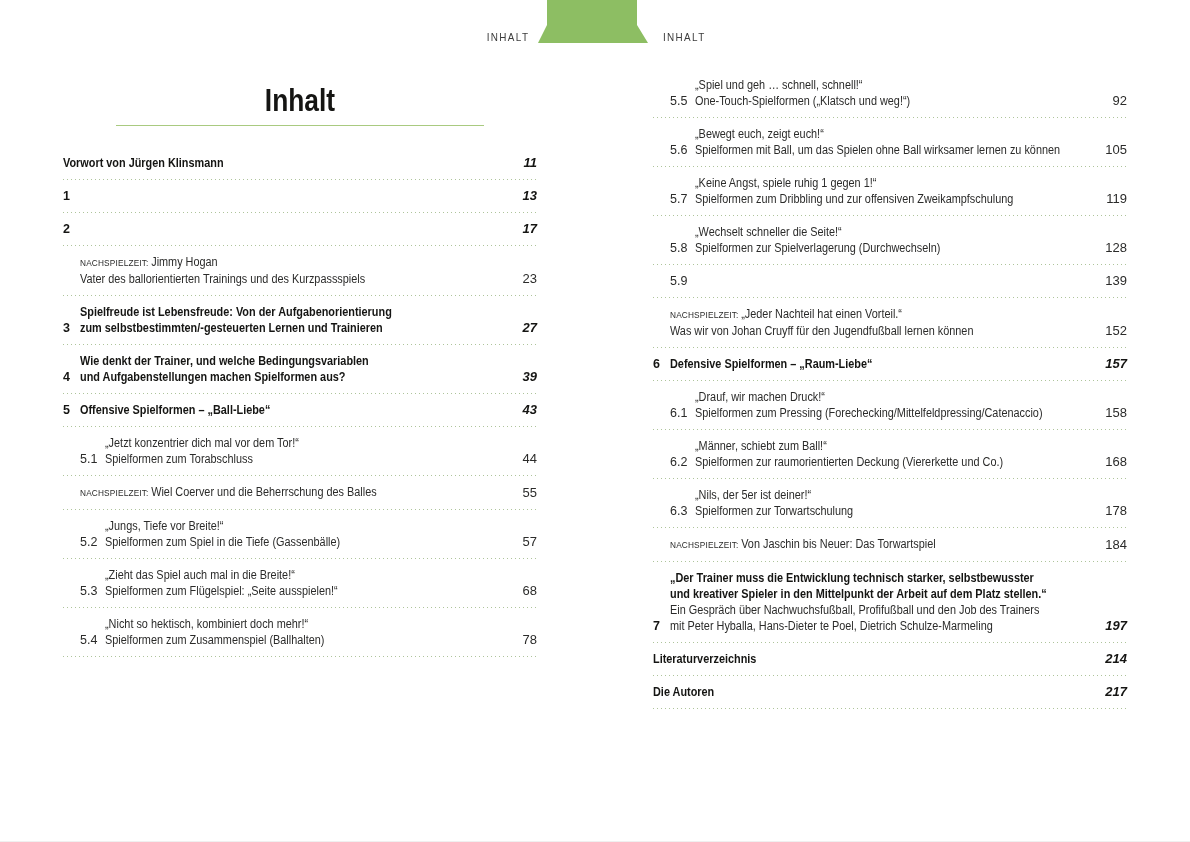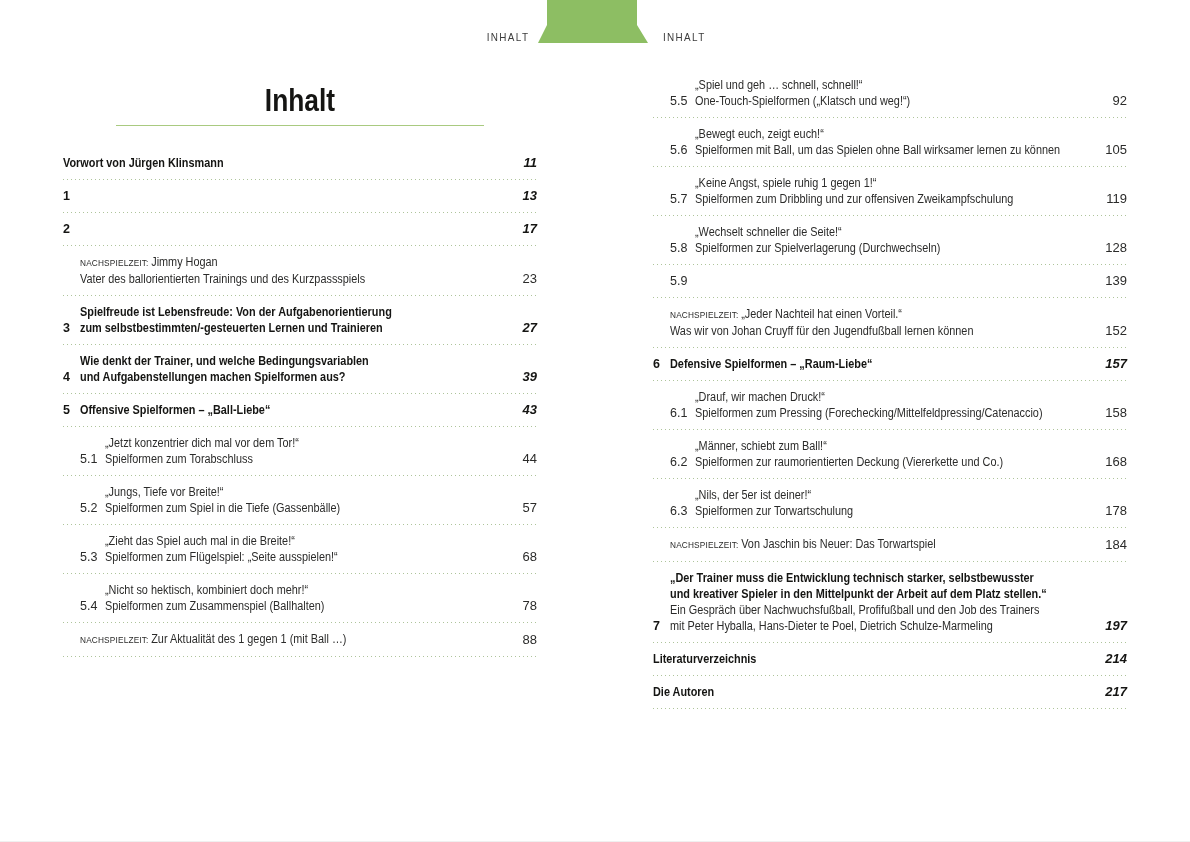--- a/index.html
+++ b/index.html
@@ -129,20 +129,27 @@
     </div>
     <div class="toc-entry sub">
       <span class="num">5.1</span>
       <div class="body">
         <div class="line"><span>„Jetzt konzentrier dich mal vor dem Tor!“</span></div>
         <div class="line"><span>Spielformen zum Torabschluss</span></div>
       </div>
       <span class="page">44</span>
       <div class="dotline"></div>
     </div>
+    <div class="toc-entry nach">
+      <div class="body">
+        <div class="line"><span class="nach-label">NACHSPIELZEIT:</span><span>Wiel Coerver und die Beherrschung des Balles</span></div>
+      </div>
+      <span class="page">55</span>
+      <div class="dotline"></div>
+    </div>
     <div class="toc-entry sub">
       <span class="num">5.2</span>
       <div class="body">
         <div class="line"><span>„Jungs, Tiefe vor Breite!“</span></div>
         <div class="line"><span>Spielformen zum Spiel in die Tiefe (Gassenbälle)</span></div>
       </div>
       <span class="page">57</span>
       <div class="dotline"></div>
     </div>
     <div class="toc-entry sub">
@@ -154,27 +161,20 @@
       <span class="page">68</span>
       <div class="dotline"></div>
     </div>
     <div class="toc-entry sub">
       <span class="num">5.4</span>
       <div class="body">
         <div class="line"><span>„Nicht so hektisch, kombiniert doch mehr!“</span></div>
         <div class="line"><span>Spielformen zum Zusammenspiel (Ballhalten)</span></div>
       </div>
       <span class="page">78</span>
-      <div class="dotline"></div>
-    </div>
-    <div class="toc-entry nach">
-      <div class="body">
-        <div class="line"><span class="nach-label">NACHSPIELZEIT:</span><span>Zur Aktualität des 1 gegen 1 (mit Ball …)</span></div>
-      </div>
-      <span class="page">88</span>
       <div class="dotline"></div>
     </div>
   </div>
 <div class="toc-col col-right" id="col-right">
     <div class="toc-entry sub">
       <span class="num">5.5</span>
       <div class="body">
         <div class="line"><span>„Spiel und geh … schnell, schnell!“</span></div>
         <div class="line"><span>One-Touch-Spielformen („Klatsch und weg!“)</span></div>
       </div>

